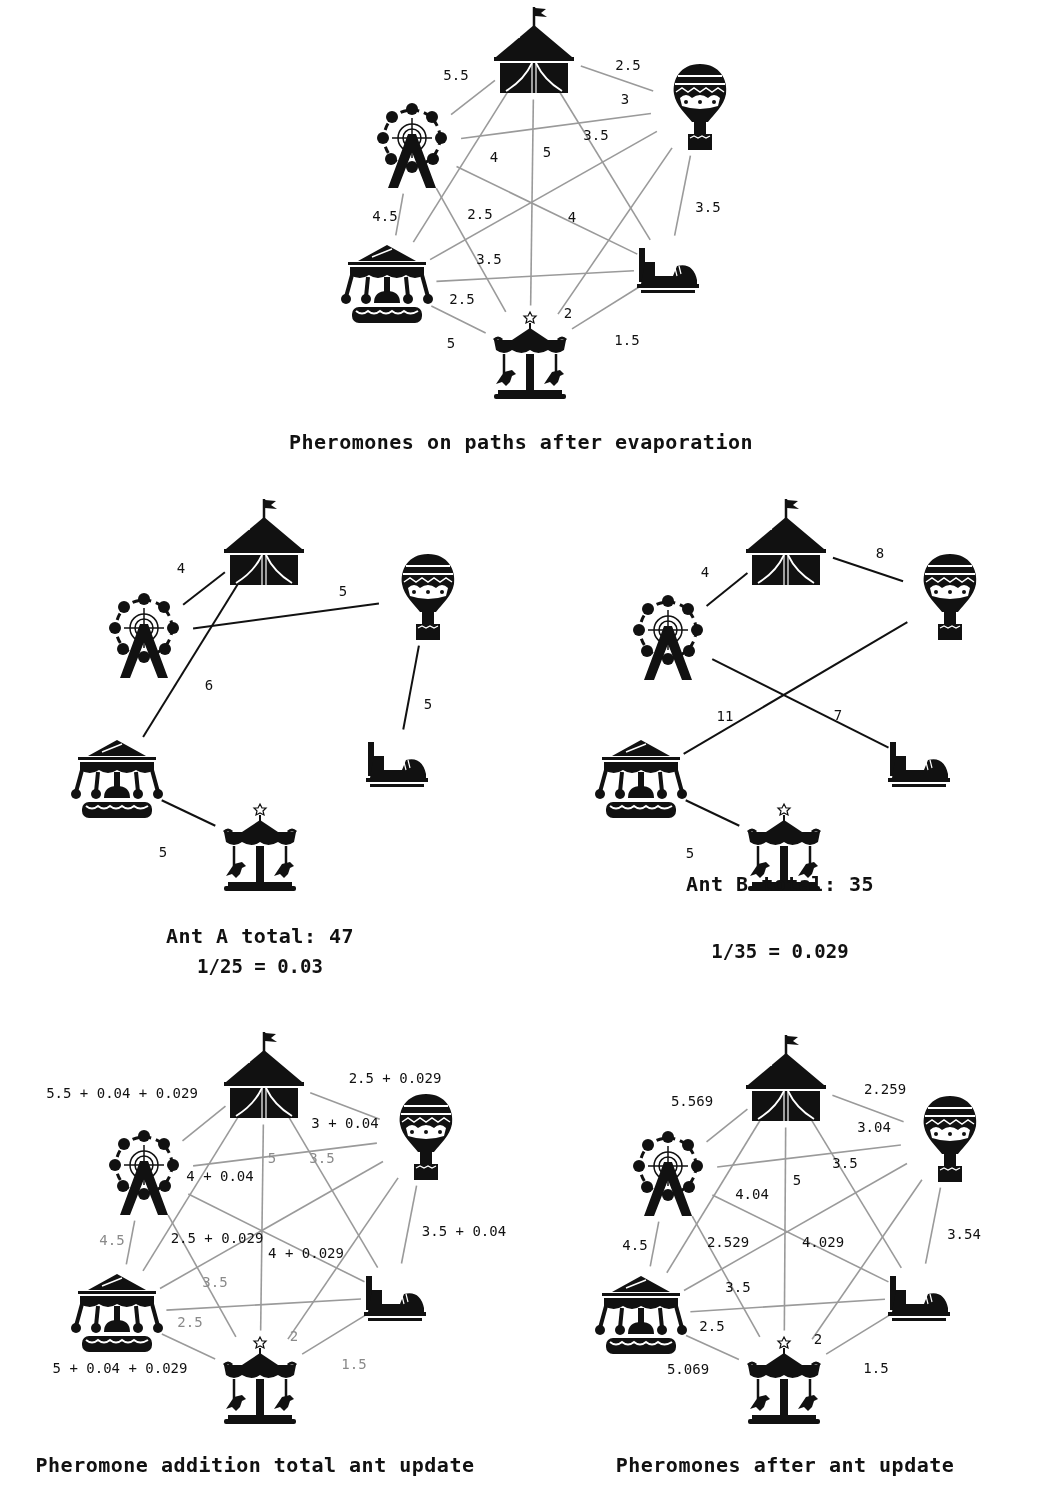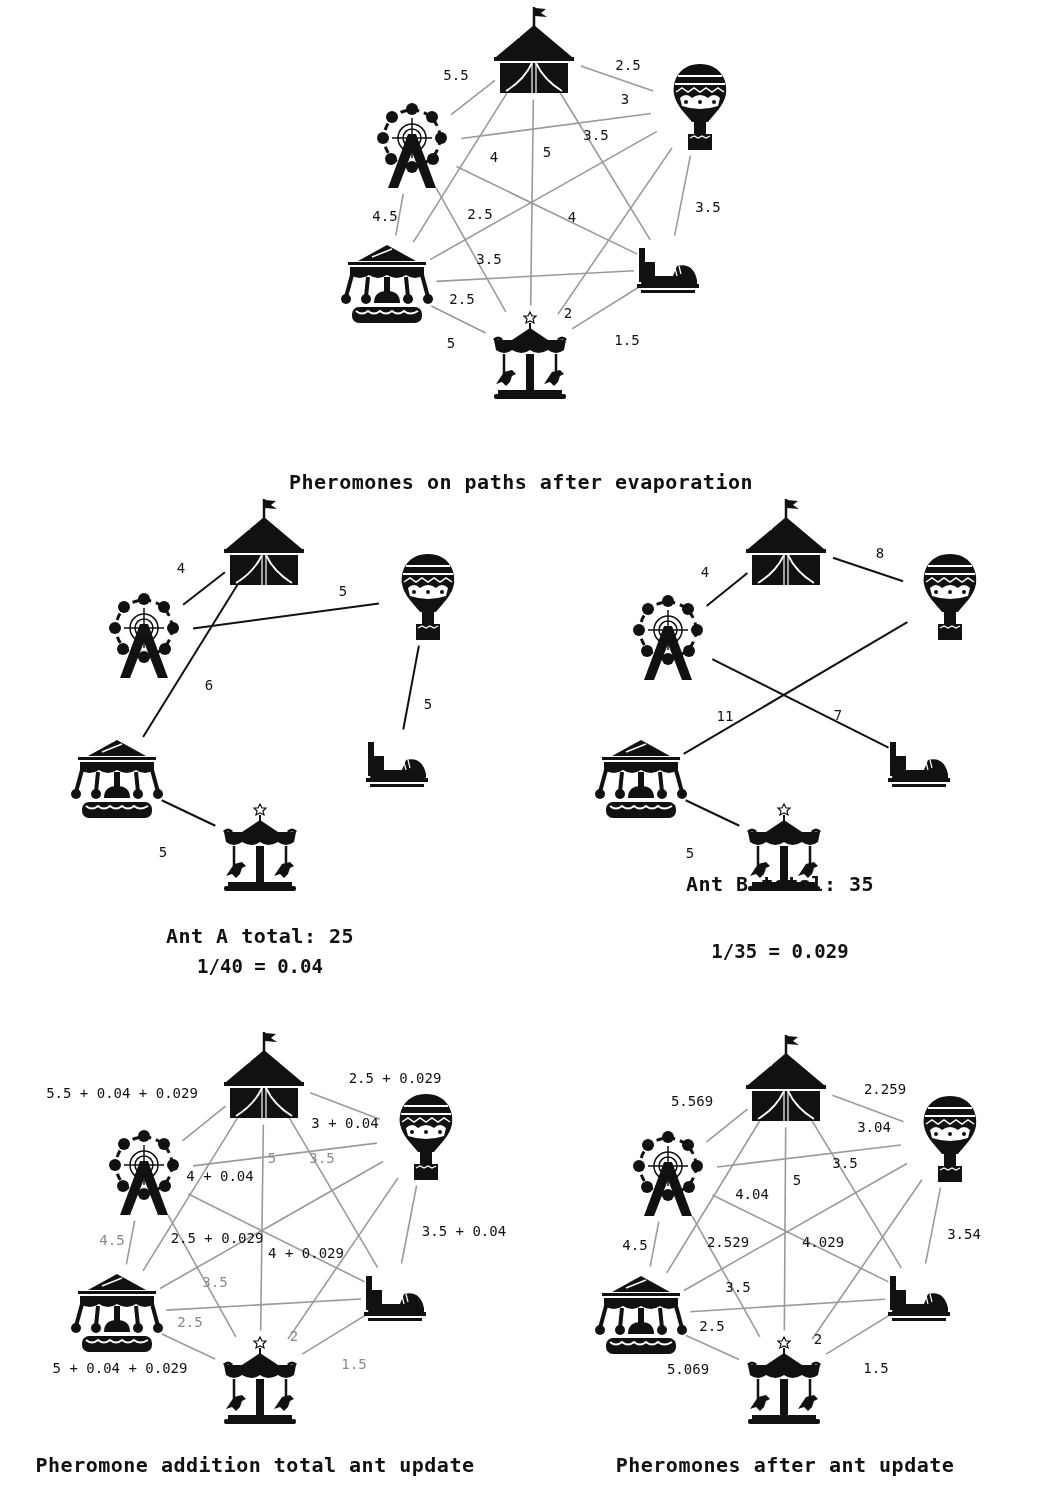--- a/index.html
+++ b/index.html
@@ -244,19 +244,19 @@
       <text x="823" y="1243" text-anchor="middle" dominant-baseline="middle" font-family="&quot;DejaVu Sans Mono&quot;, monospace" font-size="14" fill="#111111">4.029</text>
       <text x="964" y="1235" text-anchor="middle" dominant-baseline="middle" font-family="&quot;DejaVu Sans Mono&quot;, monospace" font-size="14" fill="#111111">3.54</text>
       <text x="738" y="1288" text-anchor="middle" dominant-baseline="middle" font-family="&quot;DejaVu Sans Mono&quot;, monospace" font-size="14" fill="#111111">3.5</text>
       <text x="712" y="1327" text-anchor="middle" dominant-baseline="middle" font-family="&quot;DejaVu Sans Mono&quot;, monospace" font-size="14" fill="#111111">2.5</text>
       <text x="818" y="1340" text-anchor="middle" dominant-baseline="middle" font-family="&quot;DejaVu Sans Mono&quot;, monospace" font-size="14" fill="#111111">2</text>
       <text x="688" y="1370" text-anchor="middle" dominant-baseline="middle" font-family="&quot;DejaVu Sans Mono&quot;, monospace" font-size="14" fill="#111111">5.069</text>
       <text x="876" y="1369" text-anchor="middle" dominant-baseline="middle" font-family="&quot;DejaVu Sans Mono&quot;, monospace" font-size="14" fill="#111111">1.5</text>
     </g>
 </svg>
 
-<div class="caption" style="left:0; width:1042px; top:430px;margin-top:40px;">Pheromones on paths after evaporation</div>
-<div class="caption" style="left:60px; width:400px; top:924px;">Ant A total: 25</div>
-<div class="sub" style="left:60px; width:400px; top:955px;">1/40 = 0.04</div>
+<div class="caption" style="left:0; width:1042px; top:430px;">Pheromones on paths after evaporation</div>
+<div class="caption" style="left:60px; width:400px; top:924px;">Ant A total: 47</div>
+<div class="sub" style="left:60px; width:400px; top:955px;">1/25 = 0.03</div>
 <div class="caption" style="left:580px; width:400px; top:872px;">Ant B total: 35</div>
 <div class="sub" style="left:580px; width:400px; top:940px;">1/35 = 0.029</div>
 <div class="caption" style="left:20px; width:470px; top:1453px;">Pheromone addition total ant update</div>
 <div class="caption" style="left:560px; width:450px; top:1453px;">Pheromones after ant update</div>
 
 </body></html>

